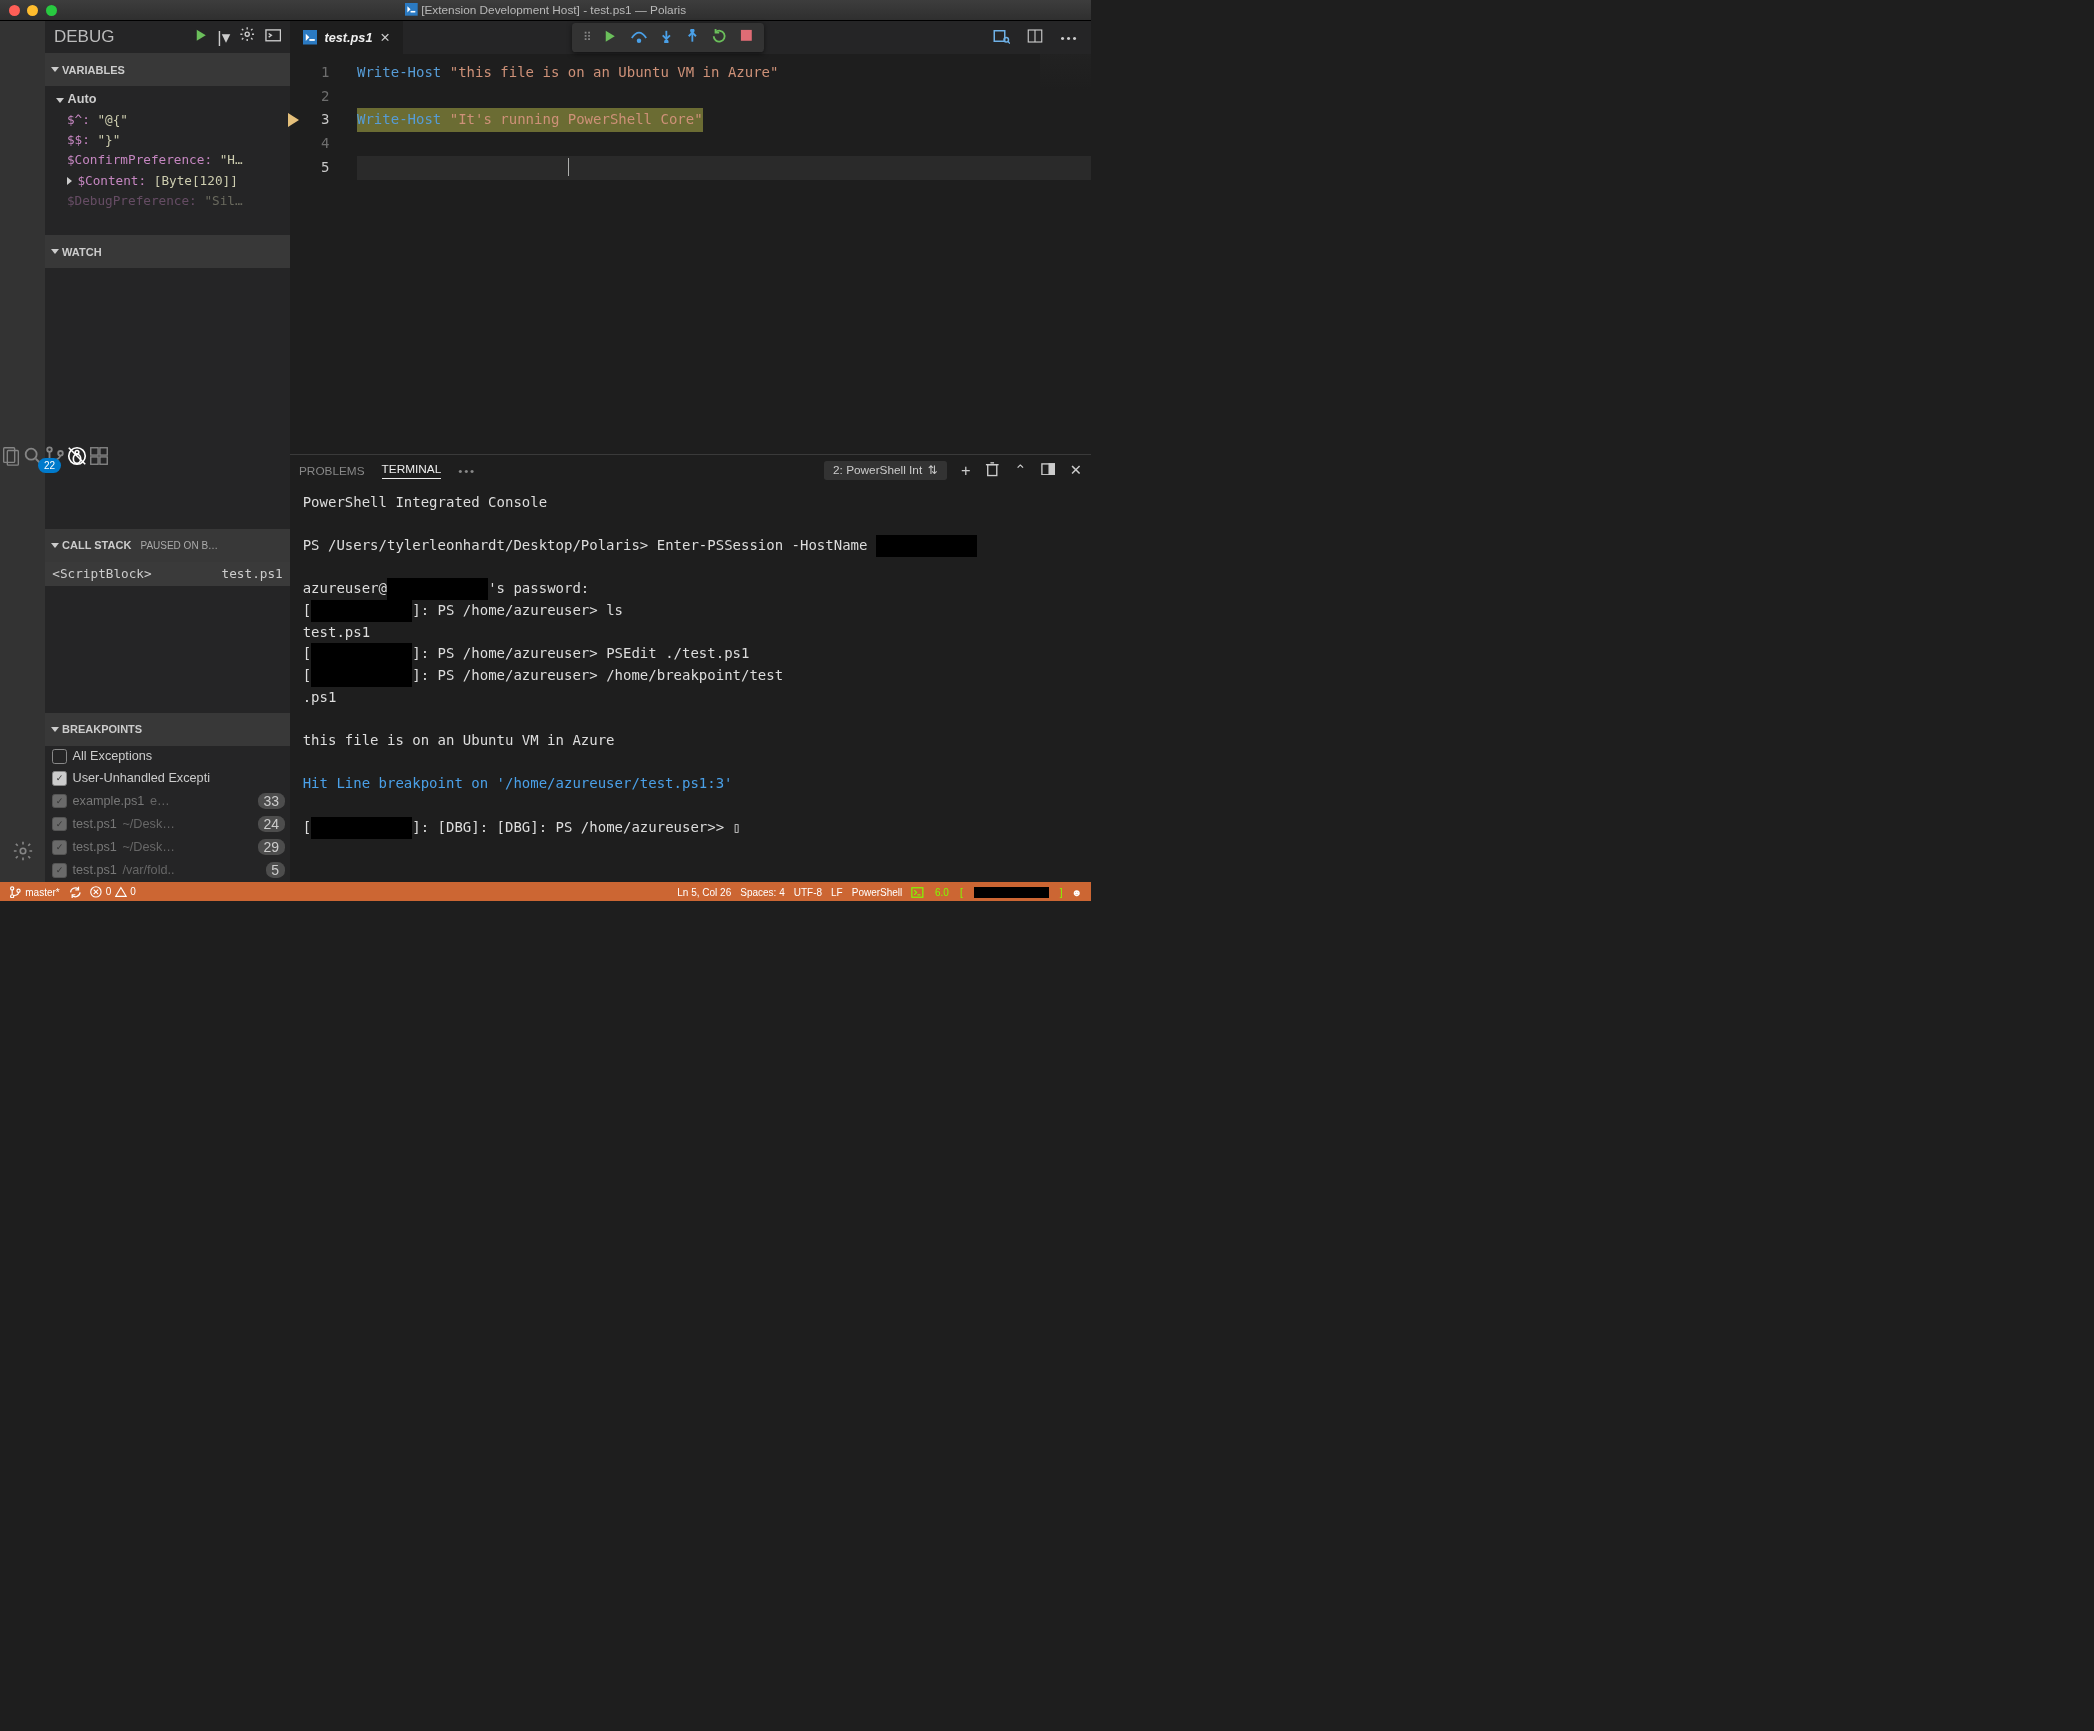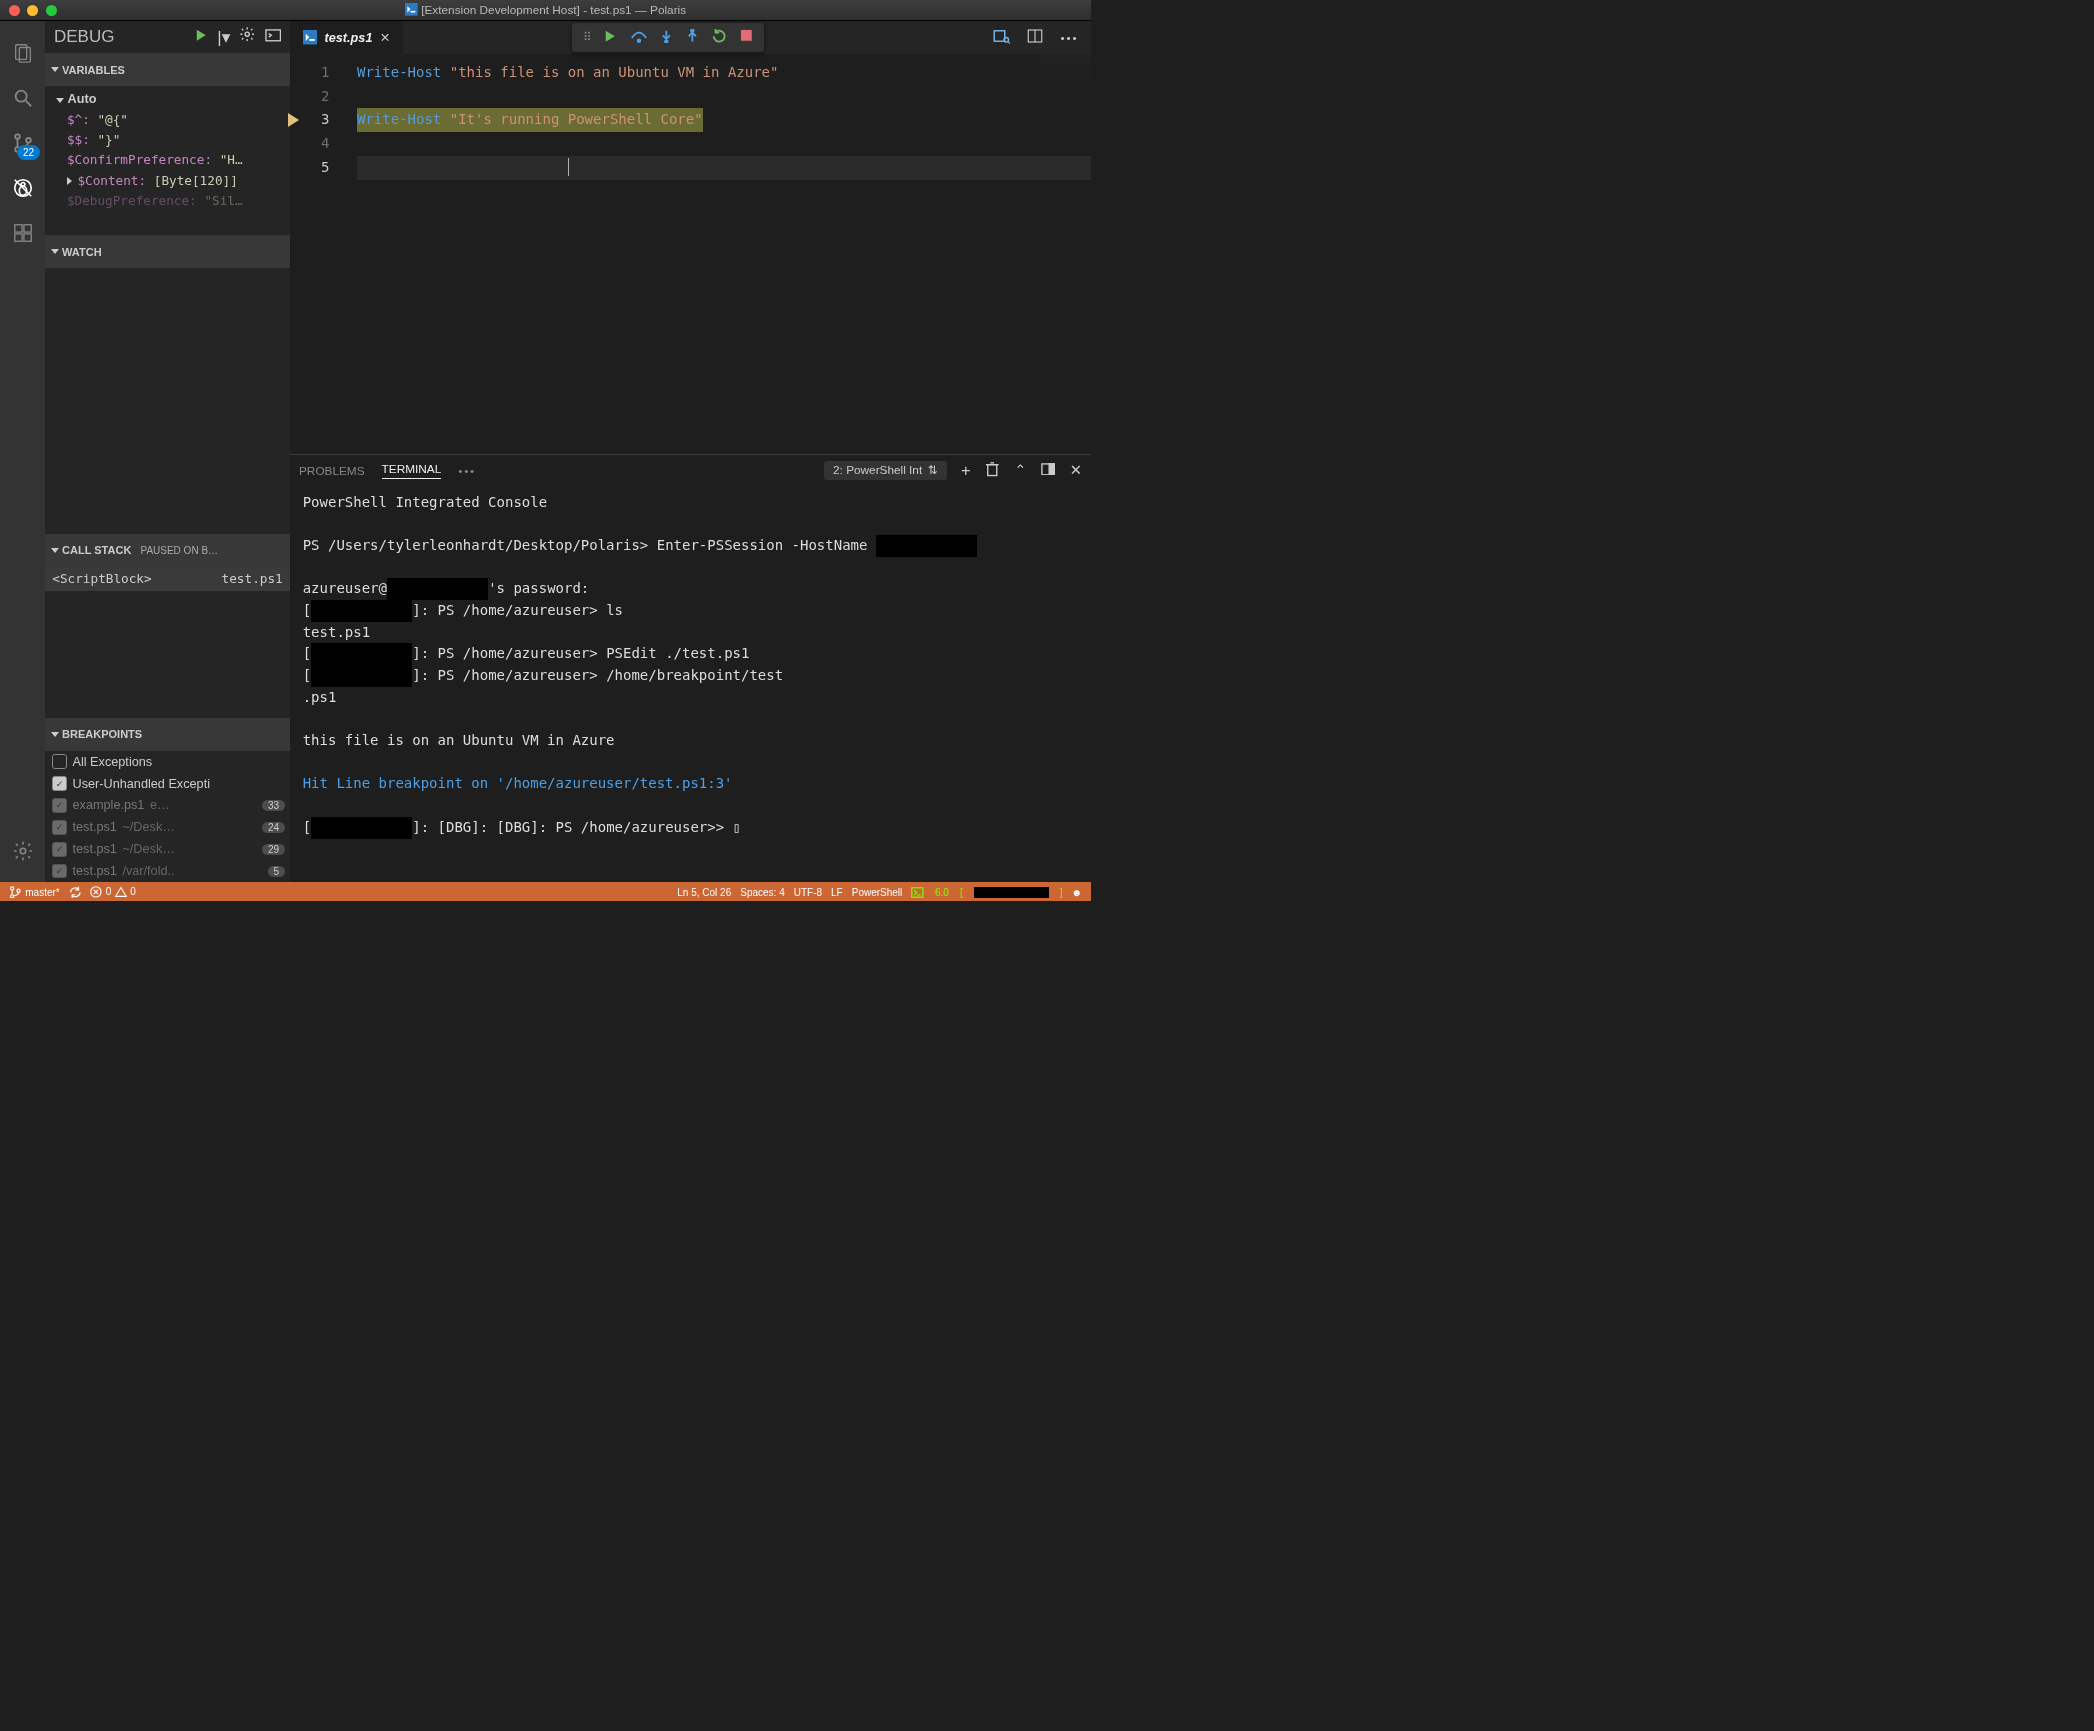--- a/index.html
+++ b/index.html
@@ -44,21 +44,20 @@
 .workbench {
   display:flex;
   height: calc(901px - 20px - 20px);
 }
 
 
 .activitybar {
   width: 45px;
   background:#333333;
   display:flex;
-  flex-direction:column;
   align-items:center;
   padding-top:9px;
   position:relative;
 }
 .activitybar .item {
   width:45px; height:45px;
   display:flex; align-items:center; justify-content:center;
   color:#858585;
   position:relative;
 }
@@ -172,21 +171,21 @@
   border-radius:2.7px;
   display:inline-flex; align-items:center; justify-content:center;
   font-size:9px;
 }
 .breakpoint-row .cb.checked { background:#ccc; color:#333; }
 .breakpoint-row.disabled { color:#777; }
 .breakpoint-row.disabled .cb { border-color:#555; }
 .breakpoint-row.disabled .cb.checked { background:#6a6a6a; color:#333; }
 .bp-count {
   background:#4d4d4d; color:#ccc;
-  padding:0 5.5px; border-radius:7.3px; font-size:10px;
+  padding:0 5.5px; border-radius:7.3px; font-size:14px;
   margin-left:auto;
 }
 
 
 .editor-area {
   flex:1;
   display:flex;
   flex-direction:column;
   background:#1e1e1e;
   position:relative;

